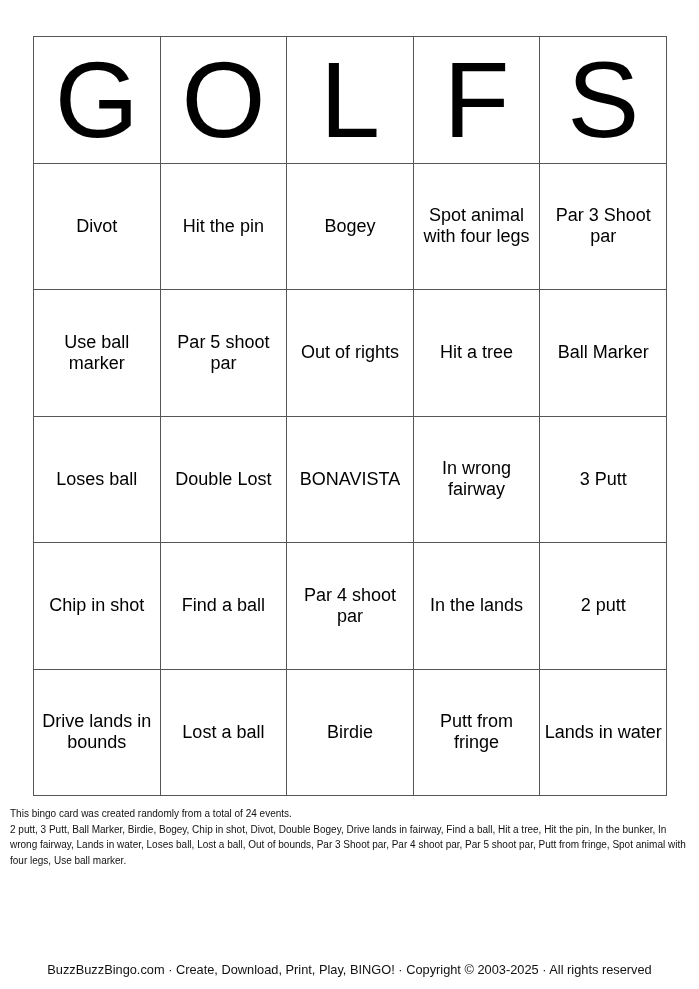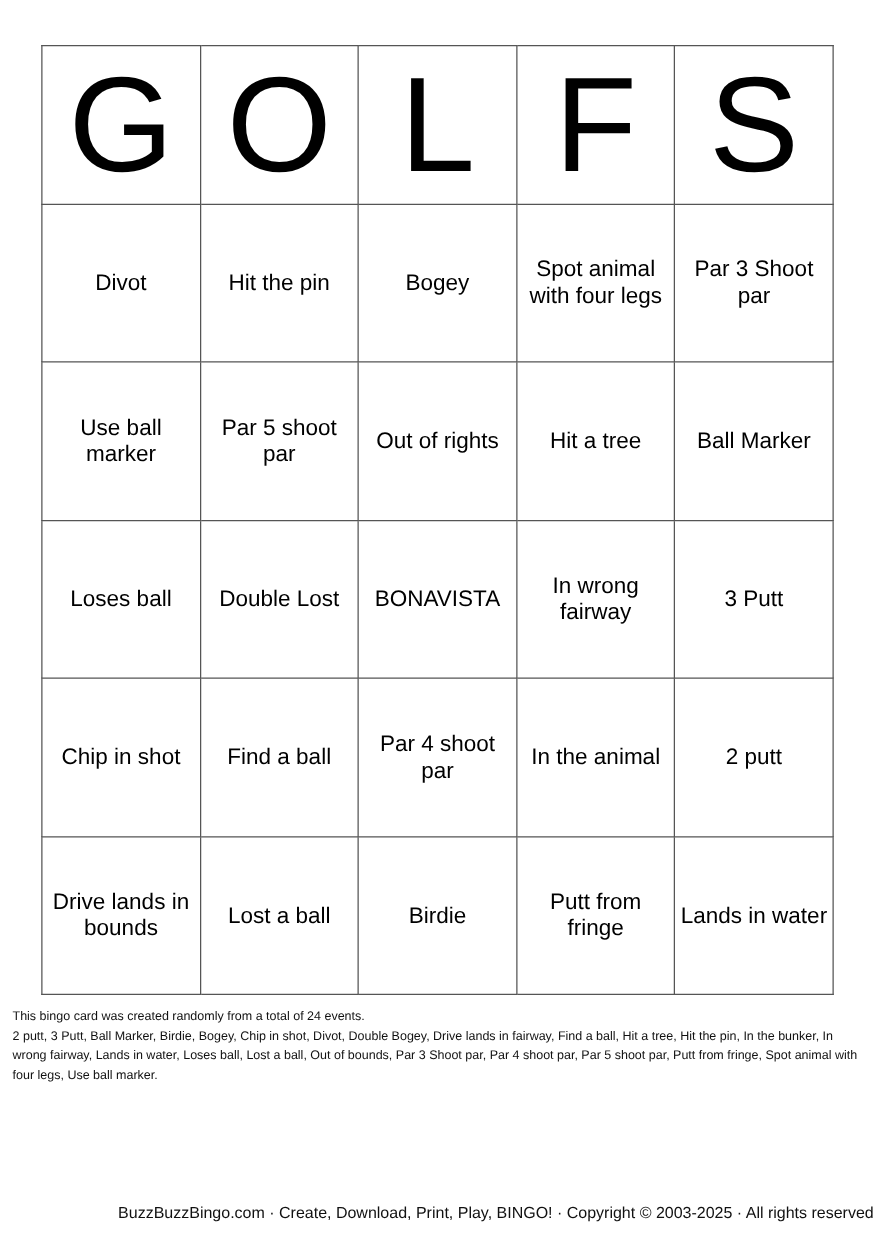--- a/index.html
+++ b/index.html
@@ -1,21 +1,21 @@
 <!DOCTYPE html>
 <html><head>
   <meta charset="utf-8">
   <style>
     html, body { margin: 0; padding: 0; background: #ffffff; }
     body { width: 699px; height: 989px; position: relative; overflow: hidden; font-family: "Liberation Sans", sans-serif; color: #000; }
     .card { position: absolute; left: 33px; top: 36px; width: 633px; height: 759px; border-collapse: collapse; table-layout: fixed; }
     .card td { border: 1px solid #555; width: 126.6px; height: 126.5px; text-align: center; vertical-align: middle; padding: 0 4px; font-size: 18px; line-height: 21px; box-sizing: border-box; }
     .card td.head { font-size: 108px; line-height: 108px; font-weight: normal; padding: 0; }
     .info { position: absolute; left: 10px; top: 806px; width: 680px; font-size: 10px; line-height: 15.5px; color: #111; }
-    .footer { position: absolute; left: 0; top: 962px; width: 699px; text-align: right; font-size: 12.8px; color: #111; }
+    .footer { position: absolute; left: 0; top: 962px; width: 699px; text-align: center; font-size: 12.8px; color: #111; }
   </style>
 </head>
 <body>
 
 <table class="card">
   <tbody>
       <tr>
     <td class="head">G</td>
     <td class="head">O</td>
     <td class="head">L</td>
@@ -40,21 +40,21 @@
     <td>Loses ball</td>
     <td>Double Lost</td>
     <td>BONAVISTA</td>
     <td>In wrong fairway</td>
     <td>3 Putt</td>
   </tr>
   <tr>
     <td>Chip in shot</td>
     <td>Find a ball</td>
     <td>Par 4 shoot par</td>
-    <td>In the animal</td>
+    <td>In the lands</td>
     <td>2 putt</td>
   </tr>
   <tr>
     <td>Drive lands in bounds</td>
     <td>Lost a ball</td>
     <td>Birdie</td>
     <td>Putt from fringe</td>
     <td>Lands in water</td>
   </tr>
 </tbody>

